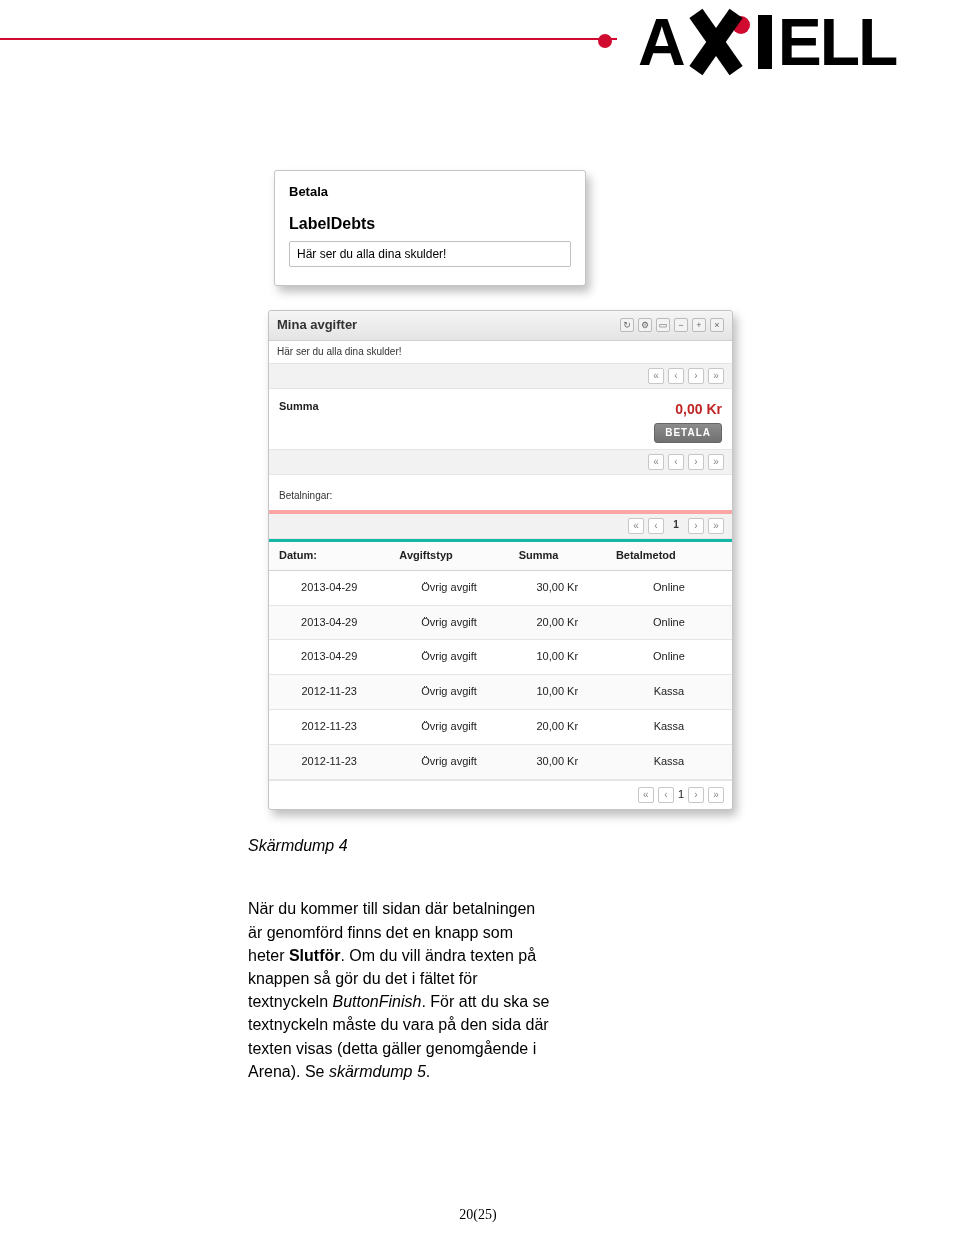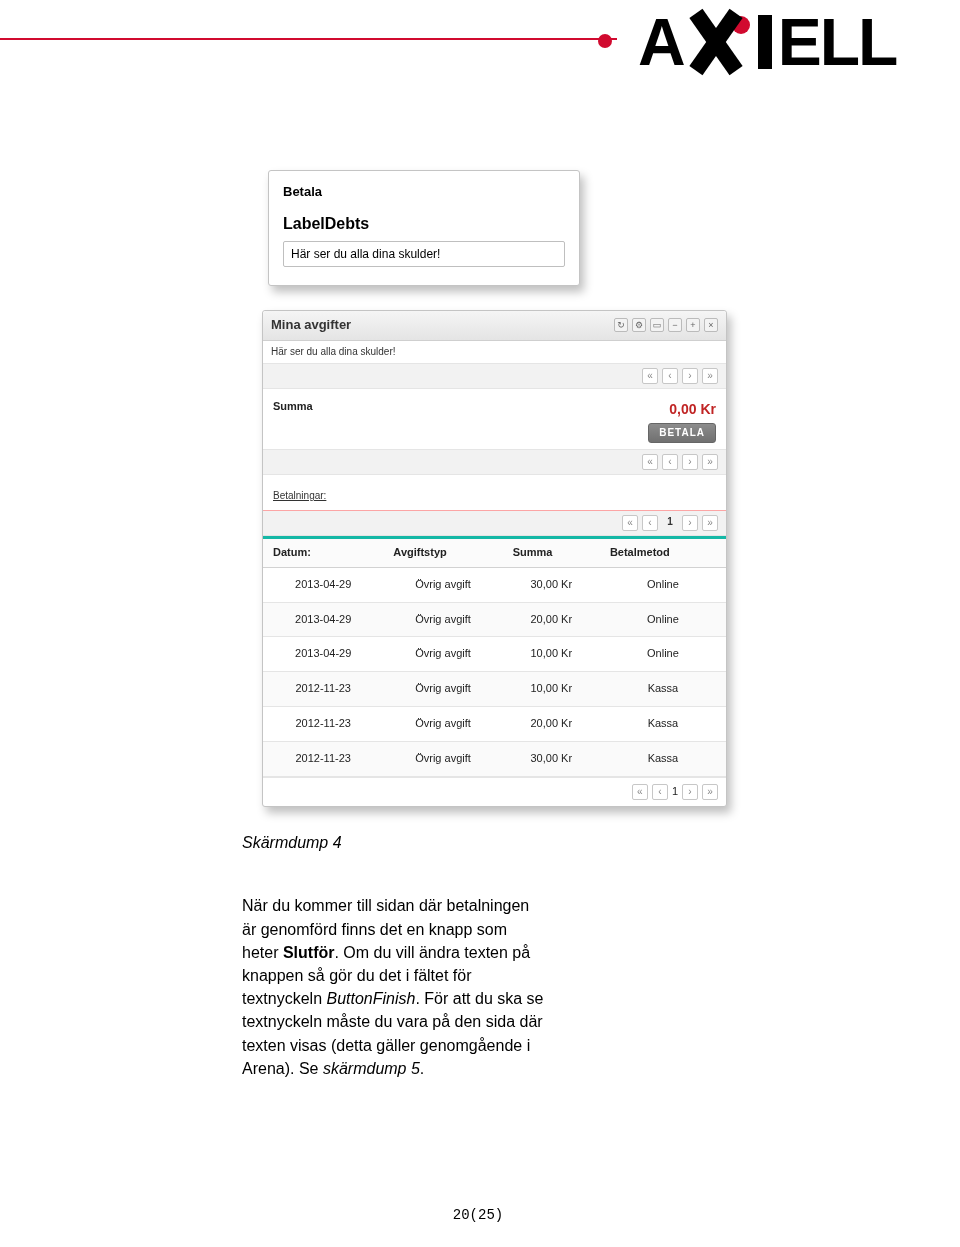--- a/index.html
+++ b/index.html
@@ -8,21 +8,21 @@
   .hrdot { position:absolute; top:34px; left:598px; width:14px; height:14px; border-radius:50%; background:#d10a2f; }
   .logo-wrap { position:absolute; top:4px; left:638px; font-family:Arial,Helvetica,sans-serif; font-weight:900; font-size:66px; letter-spacing:-2px; display:flex; align-items:center; }
   .logo-wrap .letter { display:inline-block; }
   .logo-x { display:inline-block; position:relative; width:64px; height:58px; }
   .logo-x::before,.logo-x::after { content:""; position:absolute; left:50%; top:50%; width:70px; height:16px; background:#000; transform-origin:center; }
   .logo-x::before { transform:translate(-50%,-50%) rotate(55deg); }
   .logo-x::after  { transform:translate(-50%,-50%) rotate(-55deg); }
   .logo-x .reddot { position:absolute; top:3px; right:-2px; width:18px; height:18px; border-radius:50%; background:#d10a2f; }
   .logo-I { display:inline-block; width:14px; height:54px; background:#000; margin:0 6px 0 10px; vertical-align:middle; }
 
-  .content { position:absolute; top:170px; left:2px; width:780px; padding:0 235px 0 240px; font-family:"Century Gothic",Verdana,Geneva,sans-serif; font-size:16px; line-height:1.45; }
+  .content { position:absolute; top:170px; left:8px; width:780px; padding:0 235px 0 240px; font-family:"Century Gothic",Verdana,Geneva,sans-serif; font-size:16px; line-height:1.45; }
 
   .ss-box { border:1px solid #c4c4c4; border-radius:3px; background:#fff; box-shadow:4px 6px 10px rgba(0,0,0,.25); font-family:Verdana,Arial,sans-serif; position:relative; }
   .ss3 { width:312px; margin:0 0 24px 26px; padding:12px 14px 18px; font-size:13px; }
   .ss3 .title { font-weight:700; margin-bottom:10px; }
   .ss3 .label { font-weight:700; font-size:16px; margin-bottom:6px; }
   .ss3 input { width:100%; padding:5px 7px; font-size:12px; border:1px solid #bfbfbf; border-radius:2px; font-family:Verdana,Arial,sans-serif; }
 
   .cap { font-style:italic; margin:10px 0 40px; }
 
   .ss4 { width:465px; margin:0 4px 24px 20px; font-size:11px; color:#222; }
@@ -32,32 +32,32 @@
   .ss4 .ticon { width:14px; height:14px; border:1px solid #bbb; border-radius:2px; background:#f3f3f3; display:flex; align-items:center; justify-content:center; font-size:9px; color:#666; line-height:1; }
   .ss4 .subheader { padding:4px 8px; font-size:10px; color:#333; border-bottom:1px solid #e5e5e5; }
   .ss4 .navrow { background:#f2f2f2; padding:4px 8px; display:flex; justify-content:flex-end; gap:4px; border-bottom:1px solid #e5e5e5; }
   .navbtn { width:16px; height:16px; border:1px solid #c7c7c7; border-radius:2px; background:#fff; color:#888; font-size:10px; display:flex; align-items:center; justify-content:center; line-height:1; }
   .ss4 .sumrow { display:flex; justify-content:space-between; align-items:flex-start; padding:10px 10px 6px; border-bottom:1px solid #e5e5e5; }
   .ss4 .sumrow .sl { font-weight:700; font-size:11px; }
   .ss4 .sumrow .sr { text-align:right; }
   .ss4 .amount { color:#c02424; font-weight:700; font-size:14px; }
   .ss4 .paybtn { display:inline-block; margin-top:3px; padding:2px 10px; font-size:10px; letter-spacing:1px; color:#fff; background:linear-gradient(#8c8c8c,#707070); border:1px solid #666; border-radius:3px; font-weight:700; }
   .ss4 .navrow.withnum .num { width:16px; height:16px; display:flex; align-items:center; justify-content:center; font-size:10px; font-weight:700; color:#333; }
-  .ss4 .section-lbl { padding:14px 10px 6px; font-size:10px; color:#333; border-bottom:1px solid #fca5a5;text-decoration:underline; }
+  .ss4 .section-lbl { padding:14px 10px 6px; font-size:10px; color:#333; border-bottom:4px solid #fca5a5; }
   .ss4 table { width:100%; border-collapse:collapse; font-size:11px; }
   .ss4 th { text-align:left; font-weight:700; padding:6px 10px; border-bottom:1px solid #d2d2d2; border-top:3px solid #14b8a6; background:#fbfbfb; }
   .ss4 td { padding:9px 10px; border-bottom:1px solid #e5e5e5;text-align:center; }
   .ss4 tr:nth-child(even) td { background:#fafafa; }
   .ss4 .footnav { padding:6px 8px; display:flex; justify-content:flex-end; gap:4px; border-top:1px solid #e5e5e5; }
 
   .para { margin-top:4px; font-size:16px; }
   .para .bold { font-weight:700; }
   .para .ital { font-style:italic; }
 
-  .footer { position:absolute; bottom:24px; left:0; width:956px; text-align:center; font-family:Liberation Mono, monospace; font-size:14px; }
+  .footer { position:absolute; bottom:24px; left:0; width:956px; text-align:center; font-family:Liberation Serif, serif; font-size:14px; }
 </style>
 </head>
 <body>
 
 <div class="hrline"></div>
 <div class="hrdot"></div>
 <div class="logo-wrap">
   <span class="letter">A</span>
     <span class="logo-x">
       <span class="reddot"></span>

